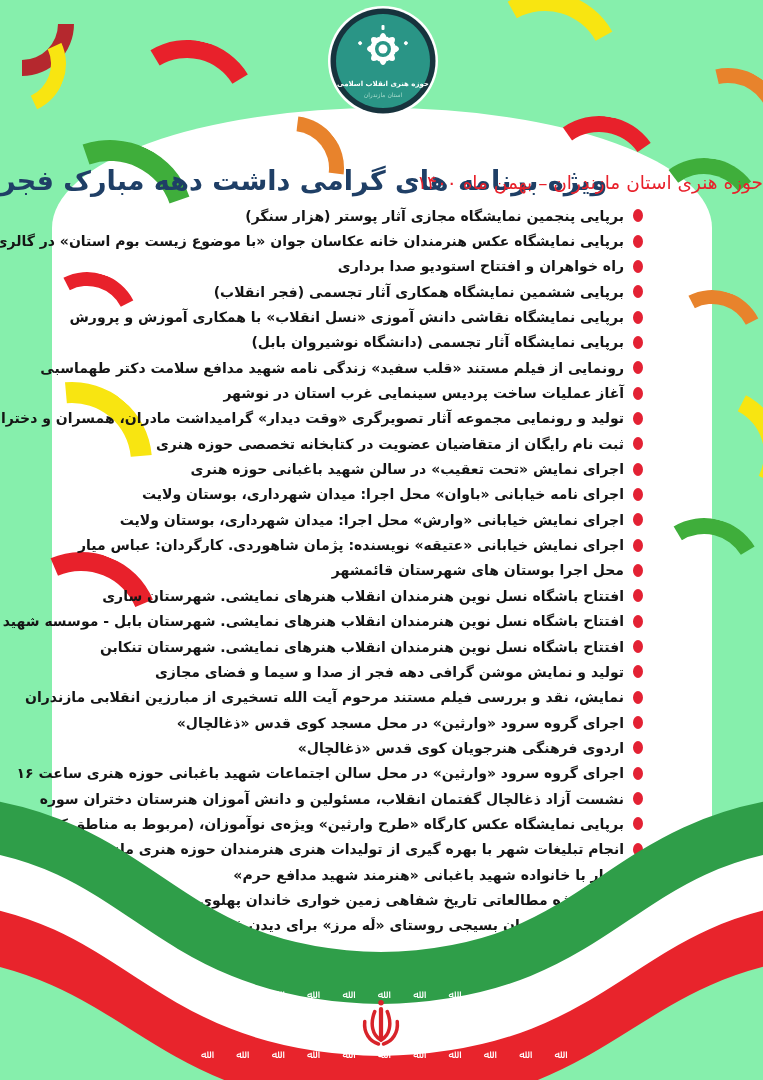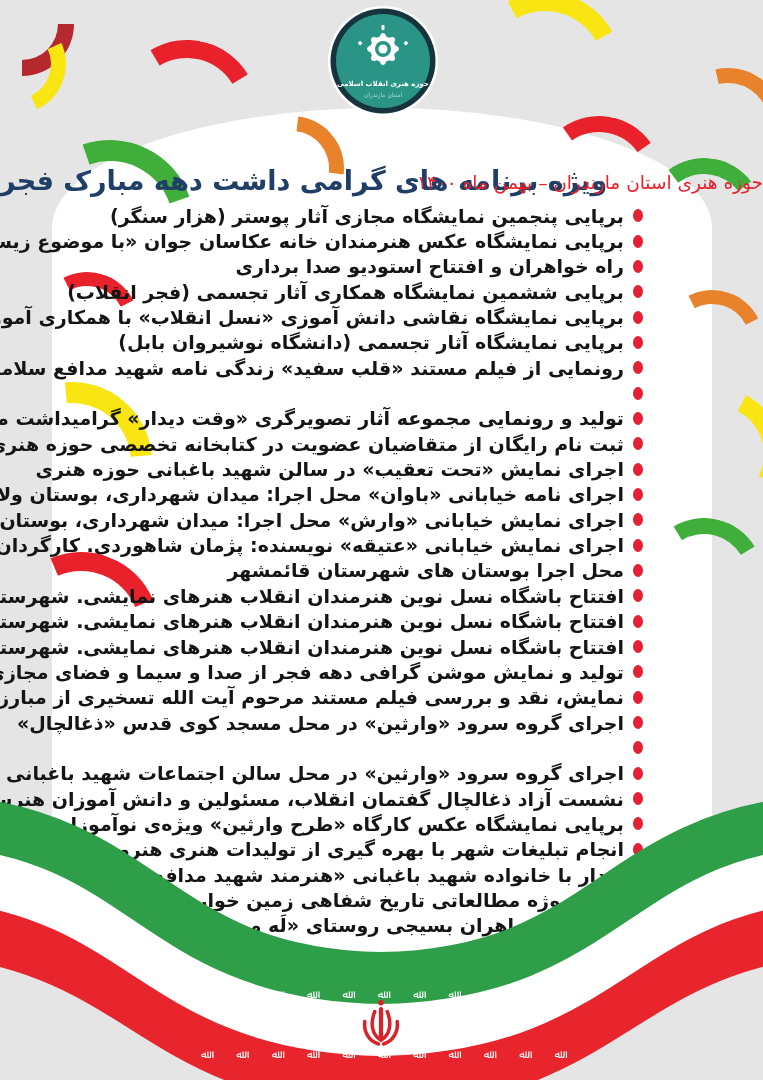--- a/index.html
+++ b/index.html
@@ -1,17 +1,17 @@
 <!DOCTYPE html>
 <html lang="fa"><head>
 <meta charset="utf-8">
 <style>
   html,body{margin:0;padding:0;}
   body{font-family:"DejaVu Sans",sans-serif;}
-  .poster{position:relative;width:763px;height:1080px;background:#e5e5e5;overflow:hidden;}
+  .poster{position:relative;width:763px;height:1080px;background:#86efac;overflow:hidden;}
 
   
   .panel{position:absolute;left:52px;top:108px;width:660px;height:906px;background:#ffffff;
          border-radius:330px 330px 300px 300px / 120px 120px 110px 110px;z-index:2;}
 
   
   .confetti{position:absolute;border-style:solid;border-color:transparent;border-radius:50%;z-index:3;pointer-events:none;}
   .c-darkred{border-top-color:#b5282e;} .c-red{border-top-color:#e8212b;}
   .c-green{border-top-color:#3fae3b;} .c-yellow{border-top-color:#f8e511;} .c-orange{border-top-color:#e8832c;}
   .c1{left:-30px;top:-28px;width:72px;height:72px;border-width:16px;transform:rotate(135deg);}
@@ -38,21 +38,21 @@
   
   .title{position:absolute;left:0;right:0;top:129px;text-align:left;z-index:4;direction:rtl;
          color:#1f3f66;font-size:27px;font-weight:bold;letter-spacing:0;margin-top:36px;}
   .subtitle{position:absolute;left:0;right:0;top:172px;z-index:4;direction:rtl;
             color:#e8212b;font-size:18.5px;font-weight:normal;}
 
   
   .list{position:absolute;top:203px;right:120px;z-index:4;direction:rtl;list-style:none;margin:0;padding:0;}
   .item{display:flex;align-items:center;gap:9px;height:25.35px;white-space:nowrap;direction:rtl;}
   .bullet{width:10px;height:13px;border-radius:50%;background:#e32133;flex:0 0 auto;}
-  .item-text{font-size:19px;font-weight:bold;color:#151515;}
+  .item-text{font-size:14px;font-weight:bold;color:#151515;}
 
   
   .flag{position:absolute;left:0;bottom:0;width:763px;height:310px;z-index:4;pointer-events:none;}
 </style>
 </head>
 <body>
 
 <div class="poster">
 
   <div class="confetti c1 c-darkred"></div>
@@ -135,20 +135,21 @@
         <span class="item-text">برپایی نمایشگاه آثار تجسمی (دانشگاه نوشیروان بابل)</span>
       </li>
 
       <li class="item">
         <span class="bullet"></span>
         <span class="item-text">رونمایی از فیلم مستند «قلب سفید» زندگی نامه شهید مدافع سلامت دکتر طهماسبی</span>
       </li>
 
       <li class="item">
         <span class="bullet"></span>
+        <span class="item-text">آغاز عملیات ساخت پردیس سینمایی غرب استان در نوشهر</span>
       </li>
 
       <li class="item">
         <span class="bullet"></span>
         <span class="item-text">تولید و رونمایی مجموعه آثار تصویرگری «وقت دیدار» گرامیداشت مادران، همسران و دختران شهید</span>
       </li>
 
       <li class="item">
         <span class="bullet"></span>
         <span class="item-text">ثبت نام رایگان از متقاضیان عضویت در کتابخانه تخصصی حوزه هنری</span>
@@ -204,20 +205,21 @@
         <span class="item-text">نمایش، نقد و بررسی فیلم مستند مرحوم آیت الله تسخیری از مبارزین انقلابی مازندران</span>
       </li>
 
       <li class="item">
         <span class="bullet"></span>
         <span class="item-text">اجرای گروه سرود «وارثین» در محل مسجد کوی قدس «ذغالچال»</span>
       </li>
 
       <li class="item">
         <span class="bullet"></span>
+        <span class="item-text">اردوی فرهنگی هنرجویان کوی قدس «ذغالچال»</span>
       </li>
 
       <li class="item">
         <span class="bullet"></span>
         <span class="item-text">اجرای گروه سرود «وارثین» در محل سالن اجتماعات شهید باغبانی حوزه هنری ساعت ۱۶</span>
       </li>
 
       <li class="item">
         <span class="bullet"></span>
         <span class="item-text">نشست آزاد ذغالچال گفتمان انقلاب، مسئولین و دانش آموزان هنرستان دختران سوره</span>

